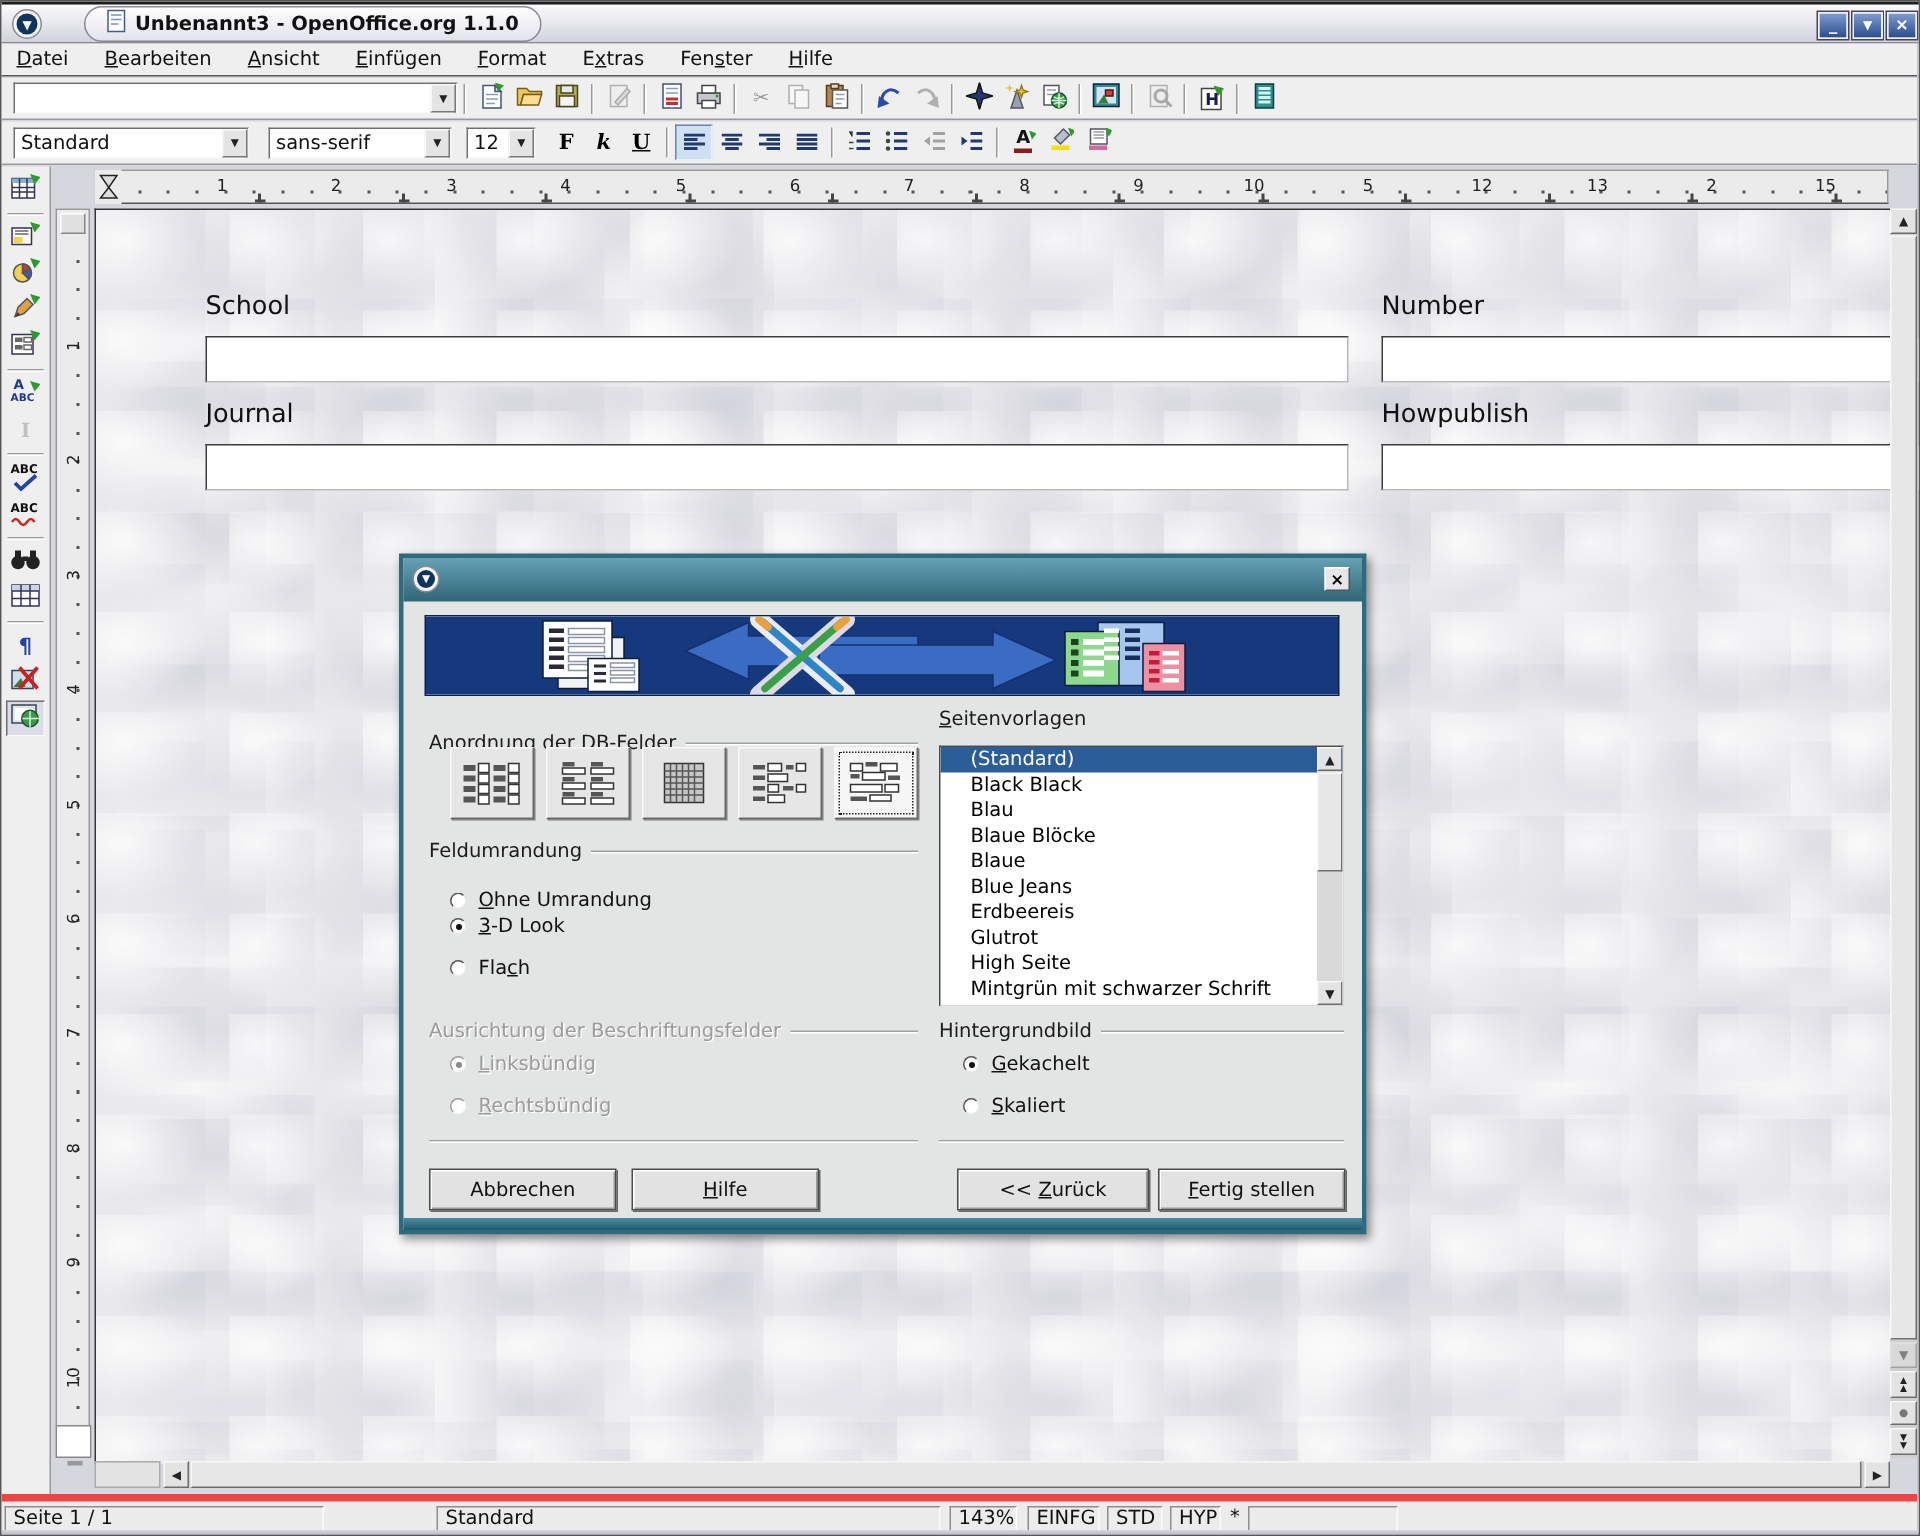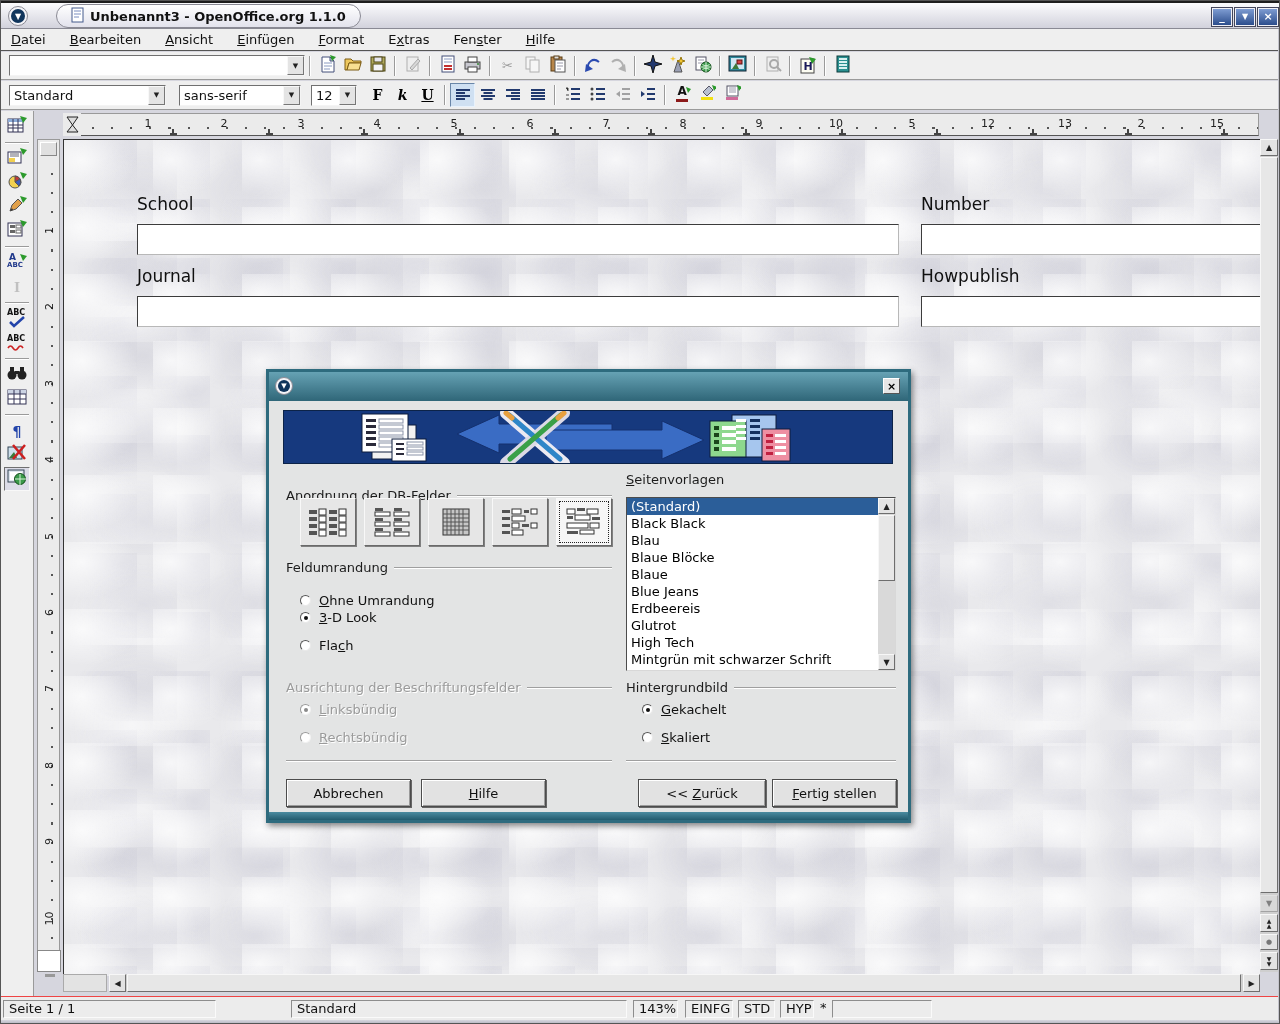--- a/index.html
+++ b/index.html
@@ -41,21 +41,21 @@
 
 .pagearea{left:62px;top:138px;width:1197px;height:837px;border-top:1px solid #333;border-left:1px solid #333;background-color:#e9e9ec;
 background-image:radial-gradient(ellipse at 20% 30%,rgba(255,255,255,.75),transparent 55%),radial-gradient(ellipse at 70% 60%,rgba(196,196,208,.4),transparent 60%),radial-gradient(ellipse at 45% 80%,rgba(255,255,255,.6),transparent 55%),radial-gradient(ellipse at 80% 20%,rgba(200,200,214,.35),transparent 60%);
 background-size:89px 67px,113px 83px,151px 101px,73px 59px}
 .flabel{position:absolute;font-size:17px;color:#101010}
 .finput{position:absolute;height:31px;background:#fff;border:1px solid;border-color:#3c3c3c #b8b8b8 #b8b8b8 #3c3c3c}
 
 .sbtn{background:#e3e3e3;border:1px solid;border-color:#f7f7f7 #6e6e6e #6e6e6e #f7f7f7;display:flex;align-items:center;justify-content:center;font-size:8px;color:#222;flex-direction:column}
 .thumb{background:#e7e7e7;border:1px solid;border-color:#f7f7f7 #6e6e6e #6e6e6e #f7f7f7}
 .track{background:#cfcfcf}
-.statusbar{left:0;top:995px;width:1280px;height:24px;background:#ececec;border-top:1px solid #ef4444}
+.statusbar{left:0;top:995px;width:1280px;height:24px;background:#ececec;border-top:5px solid #ef4444}
 .sfield{position:absolute;top:3px;height:18px;line-height:16px;border:1px solid;border-color:#8d8d8d #fafafa #fafafa #8d8d8d;font-size:13px;color:#111;padding:0 5px;white-space:nowrap;overflow:hidden}
 
 .dlg{left:265px;top:368px;width:645px;height:454px;background:#e3e4e4;border:3px solid #2e6b7e;box-shadow:2px 3px 6px rgba(0,0,0,.45)}
 .dlgtb{position:absolute;left:0;top:0;width:639px;height:29px;background:linear-gradient(180deg,#66a2b4,#2f6678)}
 .dlgpill{position:absolute;left:27px;top:3px;width:248px;height:23px;border-radius:12px;background:#1e5a6e;border:2px solid #d8eaf0;display:flex;align-items:center;gap:6px;padding:0 10px;color:#fff;font-size:13px;font-weight:bold;white-space:nowrap}
 .dlgx{position:absolute;right:8px;top:6px;width:17px;height:16px;background:#e6e6e6;border:1px solid;border-color:#fff #555 #555 #fff;display:flex;align-items:center;justify-content:center;font-size:11px;font-weight:bold;color:#000}
 .banner{position:absolute;left:14px;top:38px;width:610px;height:54px;border:1px solid #0c2348;box-shadow:inset 0 0 0 1px rgba(255,255,255,.25)}
 .grp{position:absolute;display:flex;align-items:center;gap:6px}
 .glbl{font-size:13px;color:#1c1c1c;white-space:nowrap}
 .glbl.disg{color:#9b9b9b;text-shadow:1px 1px 0 #fff}
@@ -63,21 +63,21 @@
 .hline{position:absolute;height:2px;border-top:1px solid #9f9f9f;border-bottom:1px solid #fff}
 .arr{position:absolute;top:126px;width:56px;height:48px;background:#e6e6e6;border:1px solid;border-color:#f8f8f8 #6a6a6a #6a6a6a #f8f8f8;box-shadow:1px 1px 0 #808080;display:flex;align-items:center;justify-content:center}
 .arr.sel{background:#f6f6f6;outline:1px dotted #222;outline-offset:-4px}
 .rrow{position:absolute;display:flex;align-items:center;gap:8px;font-size:13px;color:#111;white-space:nowrap}
 .rrow.disg{color:#9b9b9b;text-shadow:1px 1px 0 #fff}
 .radio{width:11px;height:11px;border-radius:50%;background:#fff;border:1px solid;border-color:#555 #e9e9e9 #e9e9e9 #555;position:relative;flex:0 0 auto}
 .radio.on::after{content:"";position:absolute;left:2.5px;top:2.5px;width:4px;height:4px;border-radius:50%;background:#111}
 .radio.disr{border-color:#9a9a9a #f2f2f2 #f2f2f2 #9a9a9a}
 .radio.disr.on::after{background:#8a8a8a}
 .lst{position:absolute;left:357px;top:125px;width:270px;height:174px;background:#fff;border:1px solid;border-color:#4c4c4c #d8d8d8 #d8d8d8 #4c4c4c;overflow:hidden}
-.li{height:17px;line-height:17px;padding-left:4px;font-size:13px;color:#000;white-space:nowrap;overflow:hidden;width:280px}
+.li{height:17px;line-height:17px;padding-left:20px;font-size:13px;color:#000;white-space:nowrap;overflow:hidden;width:280px}
 .li.sel{background:#2b5e99;color:#fff}
 .dbtn{position:absolute;top:407px;height:28px;background:#e2e2e2;border:1px solid #4c4c4c;box-shadow:inset 1px 1px 0 #fff,inset -1px -1px 0 #9a9a9a,1px 1px 0 #666;font-size:13px;color:#111;display:flex;align-items:center;justify-content:center}
 .dlgbot{position:absolute;left:0;bottom:0;width:639px;height:8px;background:linear-gradient(180deg,#4b8ba0,#235b6e)}
 u{text-decoration:underline}
 </style>
 </head>
 <body>
 
 <div class="screen">
 
@@ -782,21 +782,21 @@
     </div>
     <div class="lst">
       <div class="li sel">(Standard)</div>
       <div class="li">Black Black</div>
       <div class="li">Blau</div>
       <div class="li">Blaue Blöcke</div>
       <div class="li">Blaue</div>
       <div class="li">Blue Jeans</div>
       <div class="li">Erdbeereis</div>
       <div class="li">Glutrot</div>
-      <div class="li">High Tech</div>
+      <div class="li">High Seite</div>
       <div class="li">Mintgrün mit schwarzer Schrift</div>
       <div class="abs" style="right:0;top:0;width:17px;height:172px;background:#d9d9d9">
         <div class="sbtn abs" style="left:0;top:0;width:17px;height:16px">
             <span>▲</span>
           </div>
         <div class="thumb abs" style="left:0;top:17px;width:17px;height:66px"></div>
         <div class="sbtn abs" style="left:0;bottom:0;width:17px;height:16px">
             <span>▼</span>
           </div>
       </div>

